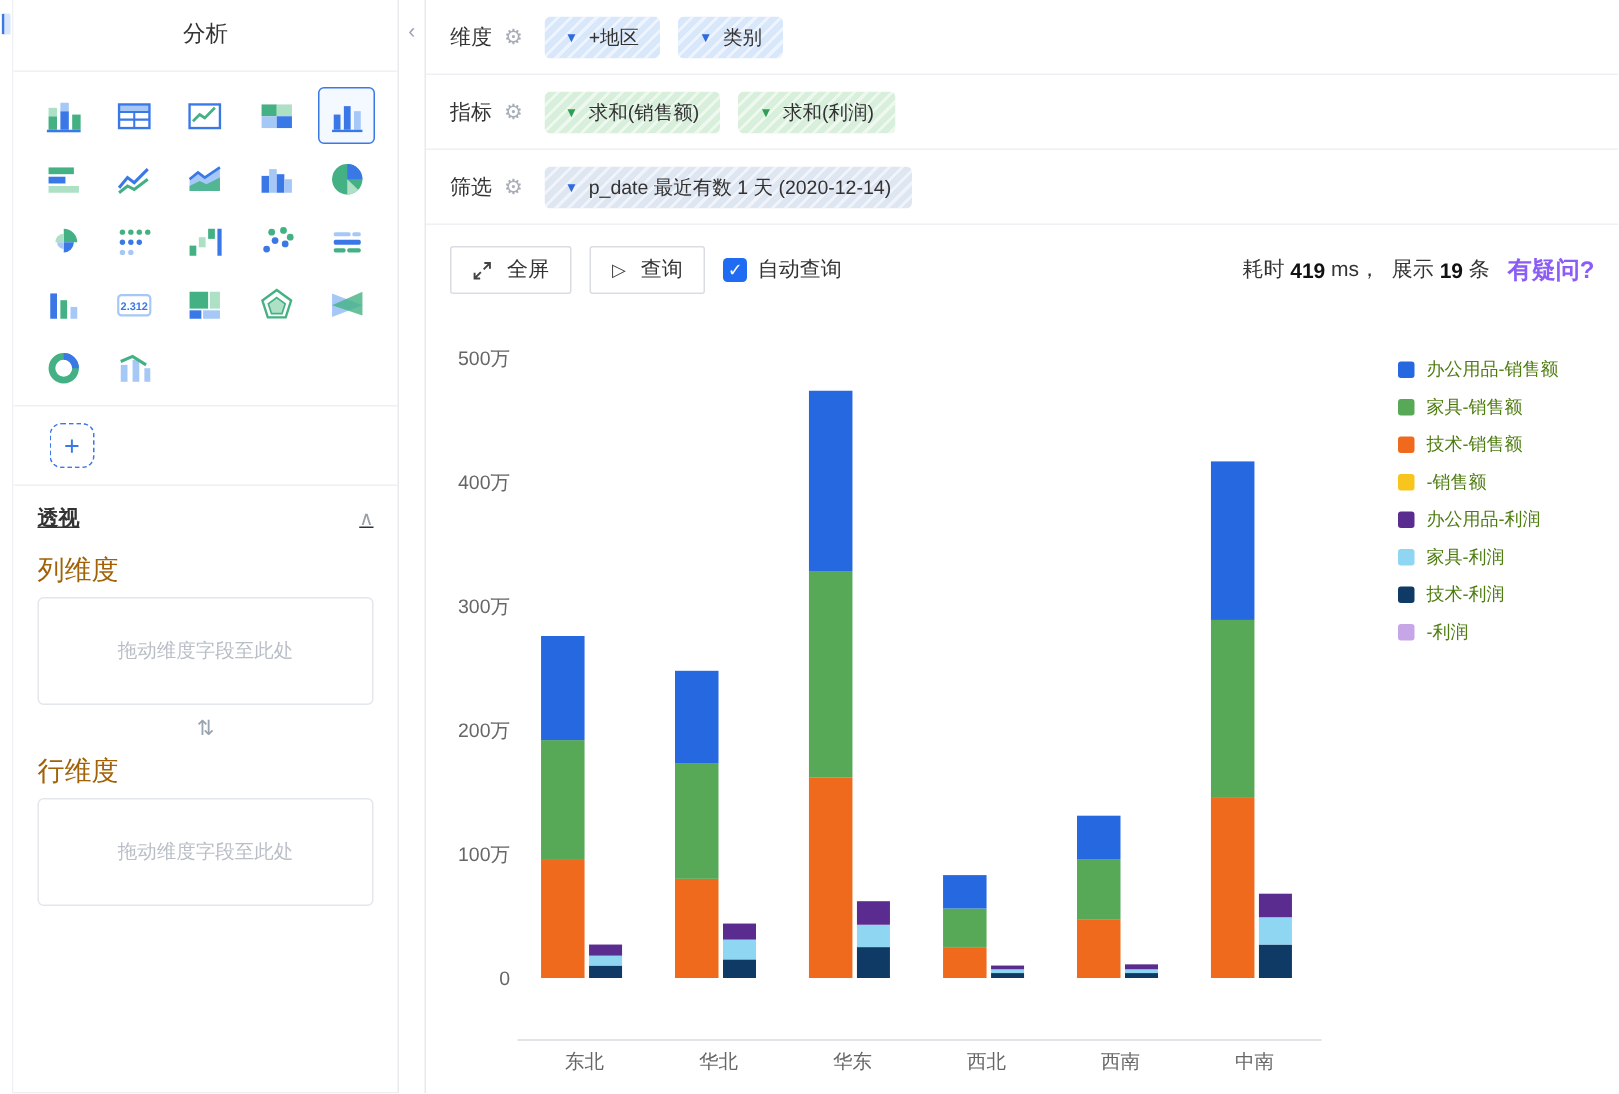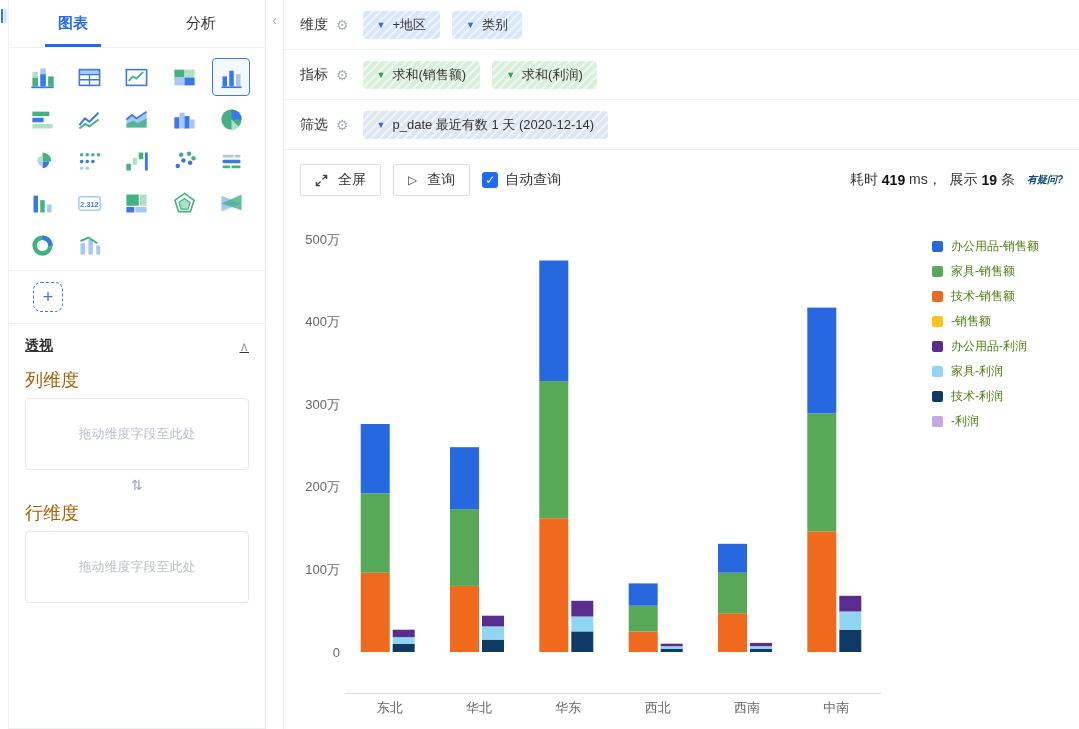--- a/index.html
+++ b/index.html
@@ -49,38 +49,37 @@
   .pill-fil .tri{color:#2f6bde;}
 
   .chart-panel{flex:1;position:relative;}
   .toolbar{display:flex;align-items:center;padding:14px 16px 0;position:relative;z-index:2;}
   .btn{display:inline-flex;align-items:center;gap:10px;height:32px;padding:0 14px;border:1px solid #d9dde3;border-radius:2px;background:#fff;font-size:14px;color:#333;margin-right:12px;cursor:pointer;}
   .play{font-size:12px;color:#444;}
   .chk{width:16px;height:16px;background:#1f6bf2;border-radius:3px;color:#fff;font-size:12px;line-height:16px;text-align:center;flex:none;cursor:pointer;}
   .auto-label{font-size:14px;margin-left:7px;}
   .stats{margin-left:auto;font-size:14px;color:#333;display:flex;align-items:center;white-space:pre;}
   .stats b{font-weight:bold;color:#111;}
-  .help{color:#0c4a6e;margin-left:12px;font-size:10px;font-weight:bold;cursor:pointer;text-decoration:none;font-style:italic;}
+  .help{color:#8b5cf6;margin-left:12px;font-size:16px;font-weight:bold;cursor:pointer;text-decoration:none;}
   svg.chart{position:absolute;left:0;top:0;width:795px;height:579px;z-index:1;}
   .legend{position:absolute;left:648px;top:84px;z-index:2;}
   .litem{display:flex;align-items:center;height:25px;font-size:12px;color:#4d7c0f;cursor:pointer;}
   .lsq{width:11px;height:11px;border-radius:2px;margin-right:8px;flex:none;}
 </style>
 </head>
 <body>
 
 <div class="app">
 
   <div class="edge">
     <div class="edge-ic"></div>
   </div>
 
   <div class="sidebar">
     <div class="tabs">
-      <div class="tab active">图表</div>
       <div class="tab">分析</div>
     </div>
 
     <div class="icon-grid">
         <div class="icell">
           <svg viewBox="0 0 24 24" width="27" height="27">
             <rect x="3" y="12" width="5" height="8" fill="#43b183"></rect>
             <rect x="3" y="7" width="5" height="5" fill="#aee0c6"></rect>
             <rect x="10" y="9" width="5" height="11" fill="#3b78e7"></rect>
             <rect x="10" y="4" width="5" height="5" fill="#a5c8f7"></rect>

